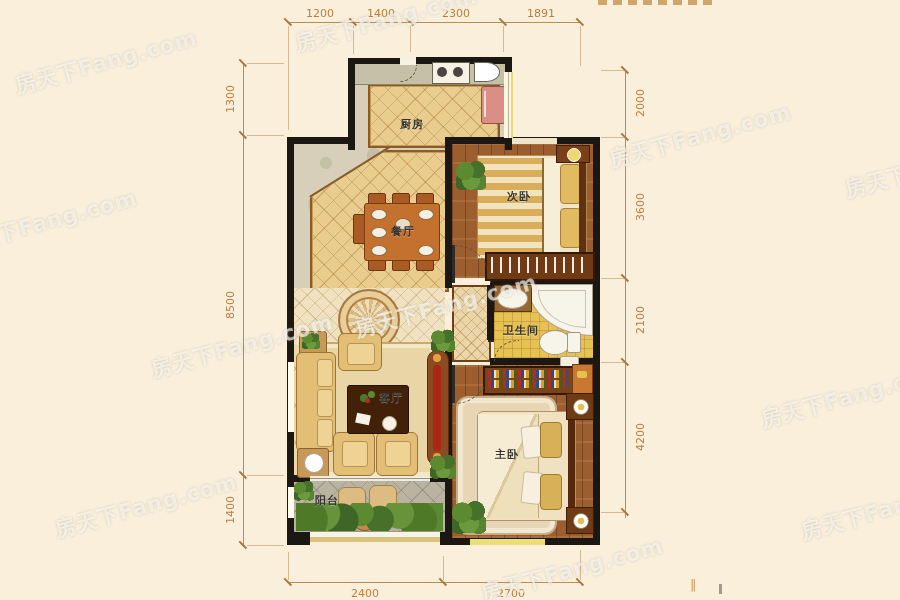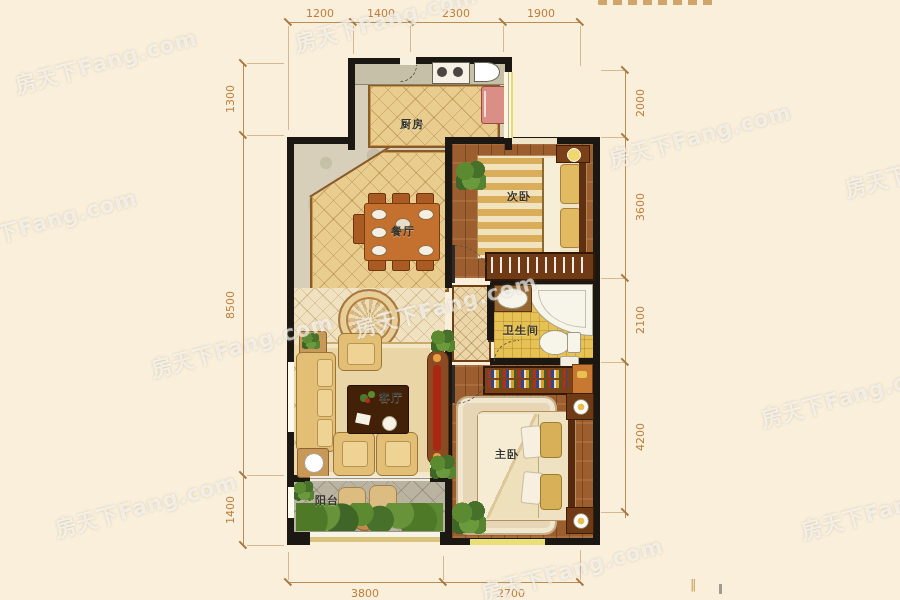--- a/index.html
+++ b/index.html
@@ -114,21 +114,21 @@
   <div class="tick" style="left:498px;top:21px;"></div>
   <div class="tick" style="left:575px;top:21px;"></div>
   <div class="ext" style="left:288px;top:26px;width:1px;height:104px;"></div>
   <div class="ext" style="left:353px;top:26px;width:1px;height:28px;"></div>
   <div class="ext" style="left:410px;top:26px;width:1px;height:26px;"></div>
   <div class="ext" style="left:503px;top:26px;width:1px;height:26px;"></div>
   <div class="ext" style="left:580px;top:26px;width:1px;height:40px;"></div>
   <div class="dimlabel" style="left:320px;top:13px;">1200</div>
   <div class="dimlabel" style="left:381px;top:13px;">1400</div>
   <div class="dimlabel" style="left:456px;top:13px;">2300</div>
-  <div class="dimlabel" style="left:541px;top:13px;">1900</div>
+  <div class="dimlabel" style="left:541px;top:13px;">1891</div>
 
   <div class="dimline" style="left:243px;top:63px;width:1px;height:482px;"></div>
   <div class="tick" style="left:238px;top:62px;"></div>
   <div class="tick" style="left:238px;top:134px;"></div>
   <div class="tick" style="left:238px;top:474px;"></div>
   <div class="tick" style="left:238px;top:544px;"></div>
   <div class="ext" style="left:247px;top:63px;width:37px;height:1px;"></div>
   <div class="ext" style="left:247px;top:135px;width:37px;height:1px;"></div>
   <div class="ext" style="left:247px;top:475px;width:37px;height:1px;"></div>
   <div class="ext" style="left:247px;top:545px;width:37px;height:1px;"></div>
@@ -152,21 +152,21 @@
   <div class="dimlabel v" style="left:640px;top:320px;">2100</div>
   <div class="dimlabel v" style="left:640px;top:437px;">4200</div>
 
   <div class="dimline" style="left:288px;top:582px;width:292px;height:1px;"></div>
   <div class="tick" style="left:283px;top:581px;"></div>
   <div class="tick" style="left:438px;top:581px;"></div>
   <div class="tick" style="left:575px;top:581px;"></div>
   <div class="ext" style="left:288px;top:552px;width:1px;height:28px;"></div>
   <div class="ext" style="left:443px;top:556px;width:1px;height:24px;"></div>
   <div class="ext" style="left:580px;top:550px;width:1px;height:30px;"></div>
-  <div class="dimlabel" style="left:365px;top:593px;">3800</div>
+  <div class="dimlabel" style="left:365px;top:593px;">2400</div>
   <div class="dimlabel" style="left:511px;top:593px;">2700</div>
 
   <div class="fl fl-marble" style="left:294px;top:144px;width:151px;height:201px;"></div>
   <div class="fl fl-marble" style="left:355px;top:64px;width:150px;height:86px;"></div>
   <div class="fl fl-goldtile" style="left:368px;top:84px;width:128px;height:60px;"></div>
   <div class="fl fl-goldtile" style="left:310px;top:150px;width:135px;height:138px;"></div>
   <div class="fl fl-marble" style="left:310px;top:148px;width:80px;height:50px;clip-path:polygon(0 0,100% 0,0 100%);"></div>
   <div class="abs" style="left:390px;top:148px;width:94px;height:2px;background:#8a5a28;transform:rotate(148deg);transform-origin:left top;"></div>
   <div class="fl fl-halltile" style="left:294px;top:288px;width:151px;height:57px;"></div>
   <div class="medallion" style="left:338px;top:289px;width:58px;height:58px;"></div>

